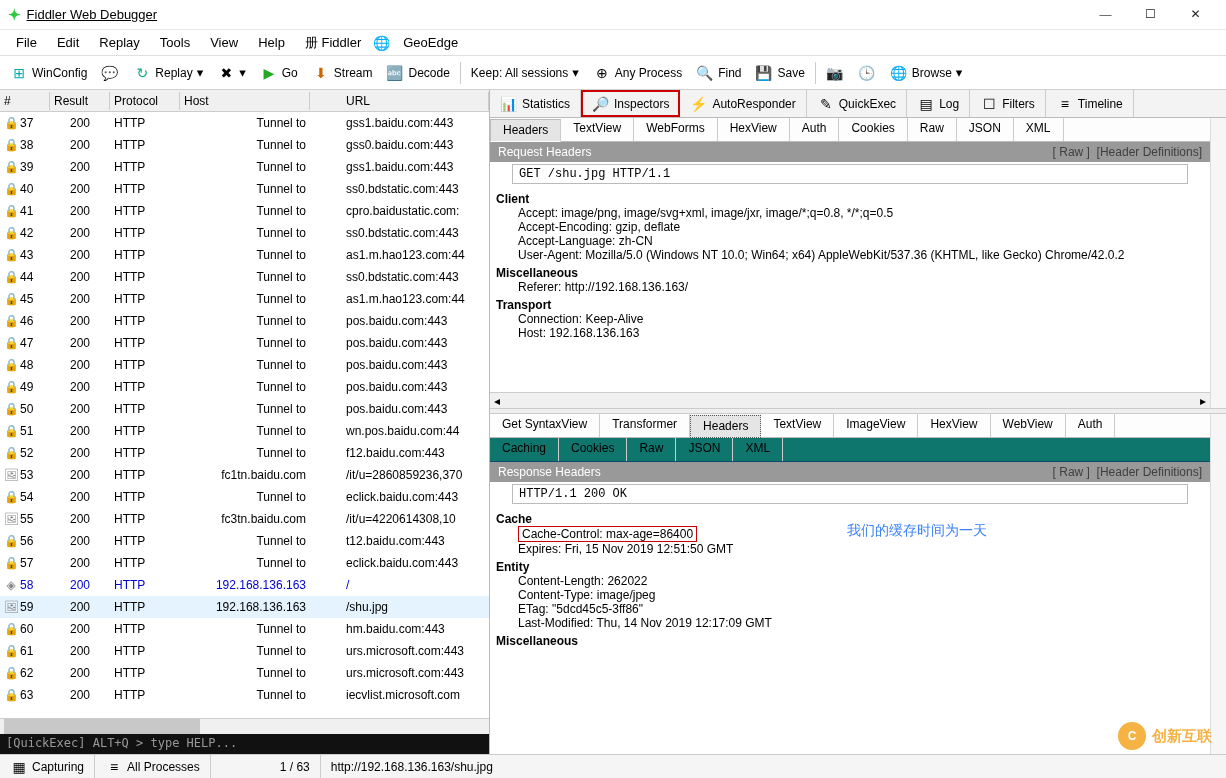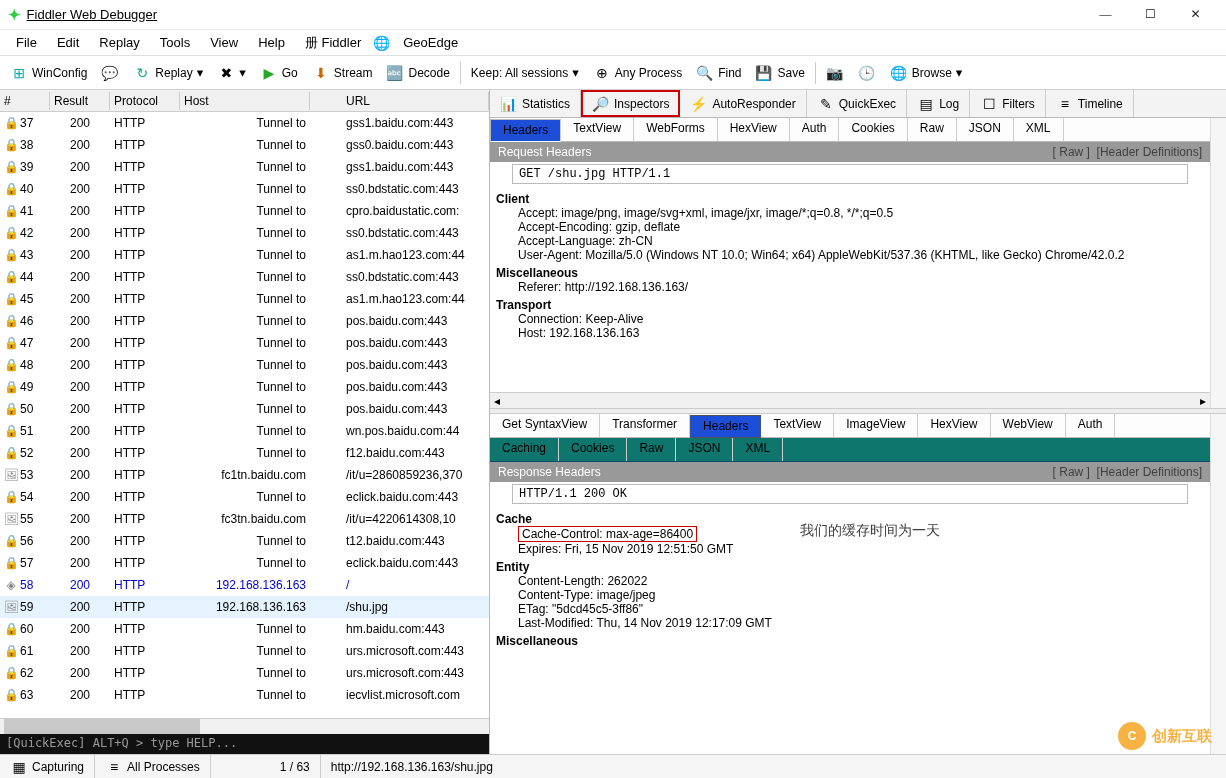--- a/index.html
+++ b/index.html
@@ -30,32 +30,32 @@
 .row.blue .cell { color:#0000cc; }
 .row.sel { background:#e5f3ff; }
 .sessions-body { flex:1; overflow-y:hidden; }
 .sessions-body .ic { width:14px; display:inline-block; margin-right:2px; text-align:center; color:#888; }
 .right-pane { flex:1; display:flex; flex-direction:column; overflow:hidden; }
 .view-tabs { height:28px; display:flex; background:#f3f3f3; border-bottom:1px solid #bbb; align-items:stretch; }
 .vtab { display:flex; align-items:center; gap:4px; padding: 0 10px; border-right:1px solid #ccc; font-size:13px; }
 .vtab.hl { border:2px solid #c00; padding:0 9px; }
 .sub-tabs { height:24px; display:flex; background:#fdfdfd; border-bottom:1px solid #bbb; }
 .stab { padding:3px 12px; border-right:1px solid #ccc; }
-.stab.active { background:#1d4ed8; border-bottom:1px solid #fff; position:relative; top:1px; border-top:1px solid #bbb; border-left:1px solid #bbb; }
+.stab.active { background:#e5e5e5; border-bottom:1px solid #fff; position:relative; top:1px; border-top:1px solid #bbb; border-left:1px solid #bbb; }
 .panel-header { background:#999; color:#fff; padding:3px 8px; display:flex; font-size:13px; }
 .panel-header .links { margin-left:auto; color:#404040; }
 .mono { font-family:Consolas,"Courier New",monospace; font-size:12px; padding:2px 6px; border:1px solid #bbb; margin:2px 22px; background:#fff; }
 .headers-content { flex:1; overflow:auto; padding:2px 6px 6px 6px; font-size:12px; position:relative; }
 .hgroup { font-weight:bold; margin-top:4px; }
 .hline { padding-left:22px; }
 .splitter-h { height:6px; background:#eee; border-top:1px solid #ccc; border-bottom:1px solid #ccc; }
 .resp-sub-tabs { height:24px; display:flex; background:#fdfdfd; border-bottom:1px solid #bbb; }
 .resp-sub-tabs2 { height:24px; display:flex; background:#0f766e; border-bottom:1px solid #0c4a6e; }
 .red-box { border:1px solid #c00; padding:0 3px; display:inline-block; }
-.annotation { color:#404040; font-size:14px; position:absolute; }
+.annotation { color:#3b82f6; font-size:14px; position:absolute;margin-left:47px; }
 .quickexec { height:20px; background:#111; color:#999; font-family:Consolas,monospace; padding:2px 6px; font-size:12px; }
 .statusbar { height:24px; display:flex; align-items:center; border-top:1px solid #ccc; background:#f5f5f5; }
 .statusbar .sect { padding:0 10px; border-right:1px solid #ccc; height:100%; display:flex; align-items:center; gap:4px; }
 .hscroll { height:16px; background:#f0f0f0; border-top:1px solid #ccc; display:flex; }
 .hscroll .thumb { background:#c8c8c8; height:100%; width:40%; margin-left:4px; }
 .vscroll-ind { width:16px; background:#f6f6f6; border-left:1px solid #ddd; }
 .req-wrap { display:flex; }
 .req-body { flex:1; display:flex; flex-direction:column; }
 .resp-wrap { display:flex; flex:1; overflow:hidden; }
 .resp-body { flex:1; display:flex; flex-direction:column; overflow:hidden; }

